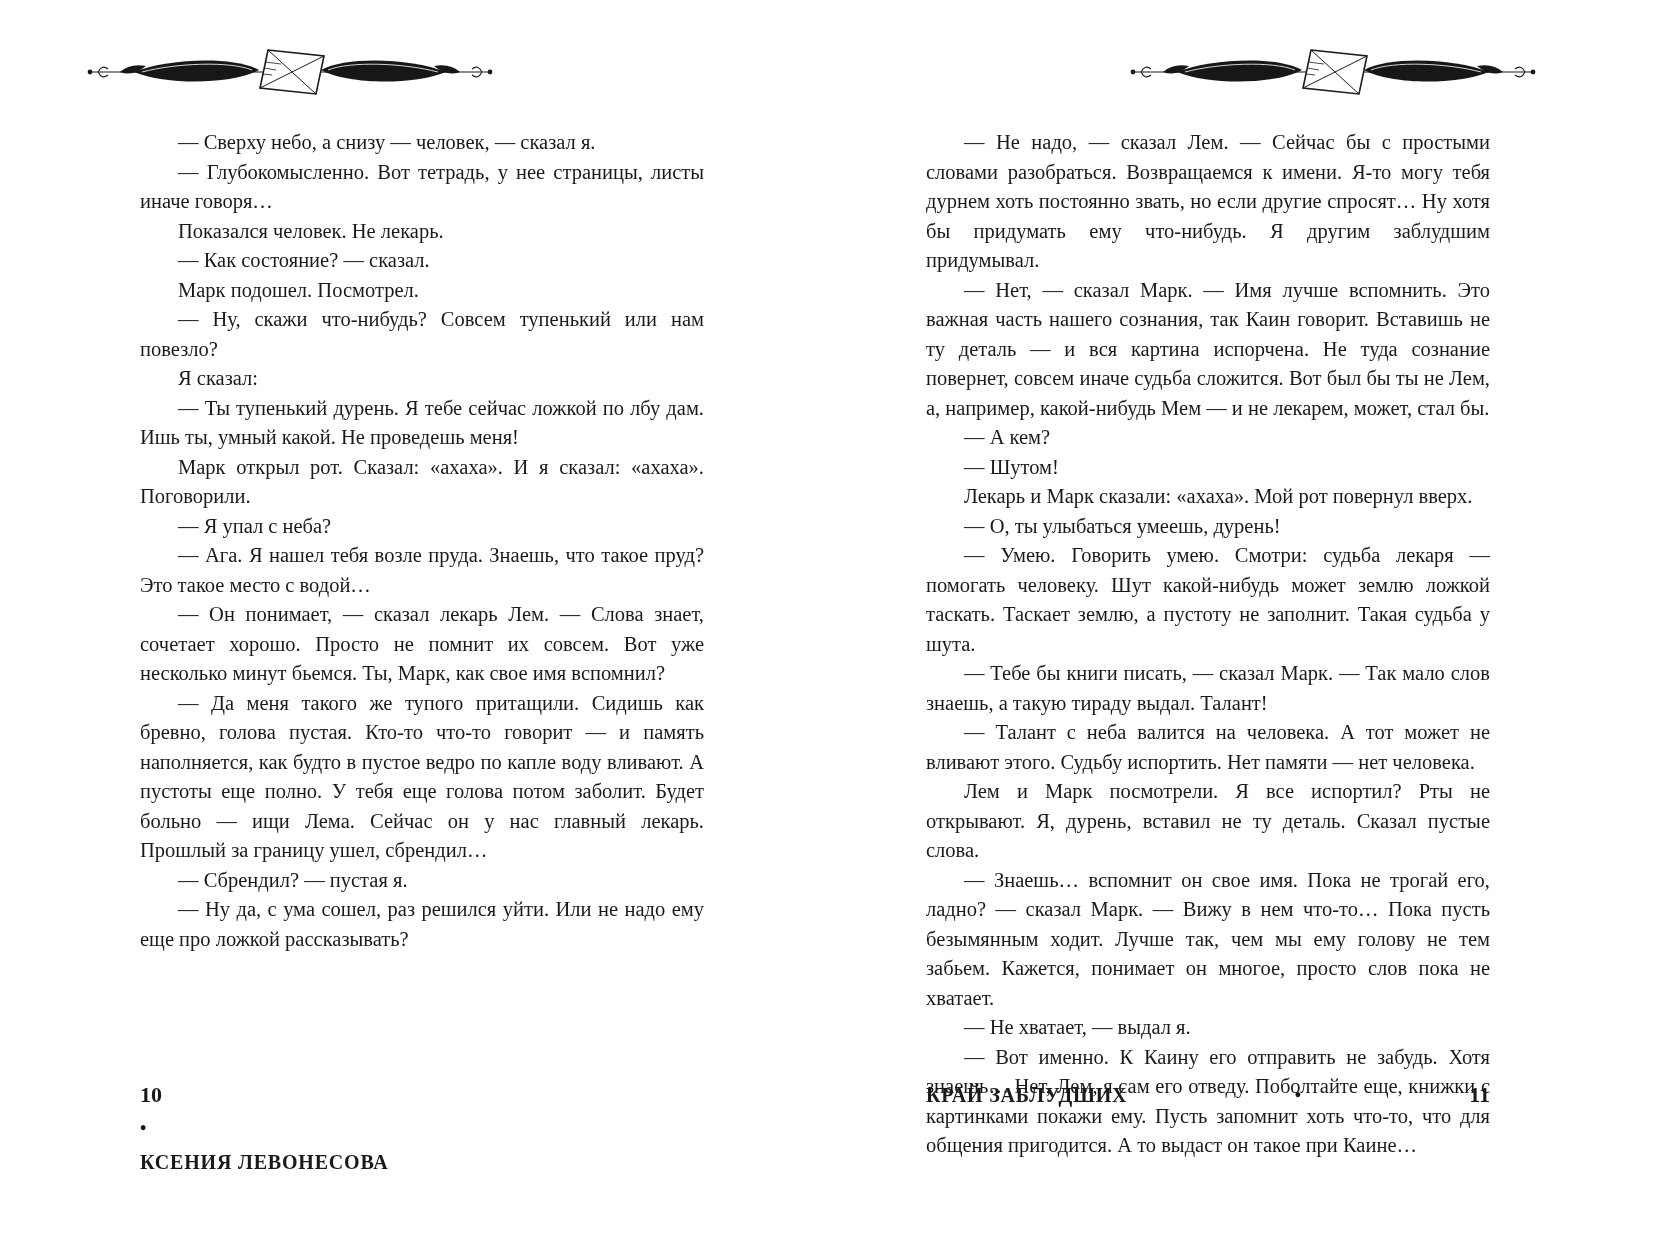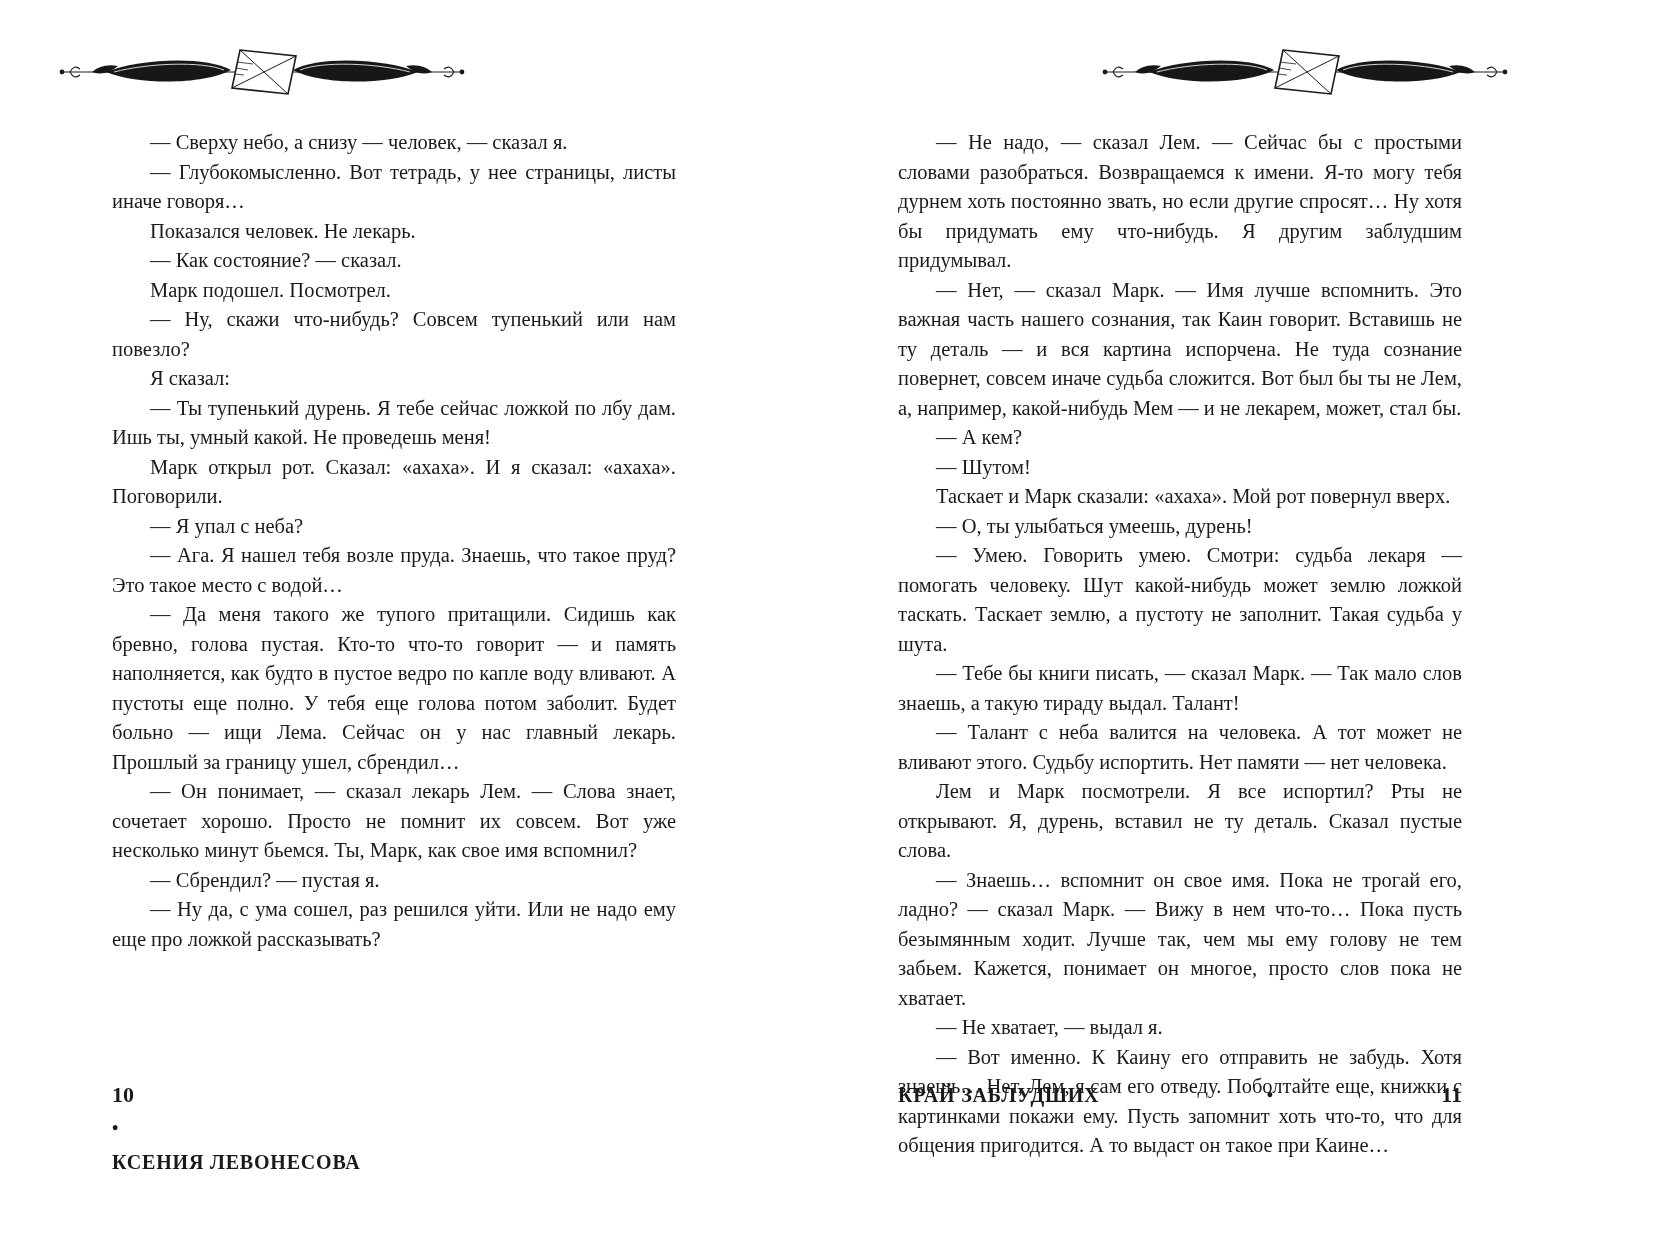--- a/index.html
+++ b/index.html
@@ -10,20 +10,21 @@
     background: #ffffff;
     color: #1b1a18;
     font-family: "Liberation Serif", serif;
     overflow: hidden;
   }
   .spread {
     position: relative;
     width: 1654px;
     height: 1104px;
     display: flex;
+    padding-left: 28px;
   }
   .page {
     position: relative;
     width: 827px;
     height: 1240px;
     flex: 0 0 827px;
   }
   .ornament {
     position: absolute;
     top: 42px;
@@ -106,22 +107,22 @@
         <p class="para">— Глубокомысленно. Вот тетрадь, у нее страницы, листы иначе говоря…</p>
         <p class="para">Показался человек. Не лекарь.</p>
         <p class="para">— Как состояние? — сказал.</p>
         <p class="para">Марк подошел. Посмотрел.</p>
         <p class="para">— Ну, скажи что-нибудь? Совсем тупенький или нам повезло?</p>
         <p class="para">Я сказал:</p>
         <p class="para">— Ты тупенький дурень. Я тебе сейчас ложкой по лбу дам. Ишь ты, умный какой. Не проведешь меня!</p>
         <p class="para">Марк открыл рот. Сказал: «ахаха». И я сказал: «ахаха». Поговорили.</p>
         <p class="para">— Я упал с неба?</p>
         <p class="para">— Ага. Я нашел тебя возле пруда. Знаешь, что такое пруд? Это такое место с водой…</p>
+        <p class="para">— Он понимает, — сказал лекарь Лем. — Слова знает, сочетает хорошо. Просто не помнит их совсем. Вот уже несколько минут бьемся. Ты, Марк, как свое имя вспомнил?</p>
         <p class="para">— Да меня такого же тупого притащили. Сидишь как бревно, голова пустая. Кто-то что-то говорит — и память наполняется, как будто в пустое ведро по капле воду вливают. А пустоты еще полно. У тебя еще голова потом заболит. Будет больно — ищи Лема. Сейчас он у нас главный лекарь. Прошлый за границу ушел, сбрендил…</p>
-        <p class="para">— Он понимает, — сказал лекарь Лем. — Слова знает, сочетает хорошо. Просто не помнит их совсем. Вот уже несколько минут бьемся. Ты, Марк, как свое имя вспомнил?</p>
         <p class="para">— Сбрендил? — пустая я.</p>
         <p class="para">— Ну да, с ума сошел, раз решился уйти. Или не надо ему еще про ложкой рассказывать?</p>
       </div>
 
     <div class="footer">
       <span class="pagenum">10</span>
       <span class="sep">•</span>
       <span>КСЕНИЯ ЛЕВОНЕСОВА</span>
     </div>
   </div>
@@ -130,21 +131,21 @@
 
     <svg class="ornament" viewBox="0 0 412 60" aria-hidden="true">
       <use href="#orn"></use>
     </svg>
 
     <div class="text-block">
         <p class="para">— Не надо, — сказал Лем. — Сейчас бы с простыми словами разобраться. Возвращаемся к имени. Я-то могу тебя дурнем хоть постоянно звать, но если другие спросят… Ну хотя бы придумать ему что-нибудь. Я другим заблудшим придумывал.</p>
         <p class="para">— Нет, — сказал Марк. — Имя лучше вспомнить. Это важная часть нашего сознания, так Каин говорит. Вставишь не ту деталь — и вся картина испорчена. Не туда сознание повернет, совсем иначе судьба сложится. Вот был бы ты не Лем, а, например, какой-нибудь Мем — и не лекарем, может, стал бы.</p>
         <p class="para">— А кем?</p>
         <p class="para">— Шутом!</p>
-        <p class="para">Таскает и Марк сказали: «ахаха». Мой рот повернул вверх.</p>
+        <p class="para">Лекарь и Марк сказали: «ахаха». Мой рот повернул вверх.</p>
         <p class="para">— О, ты улыбаться умеешь, дурень!</p>
         <p class="para">— Умею. Говорить умею. Смотри: судьба лекаря — помогать человеку. Шут какой-нибудь может землю ложкой таскать. Таскает землю, а пустоту не заполнит. Такая судьба у шута.</p>
         <p class="para">— Тебе бы книги писать, — сказал Марк. — Так мало слов знаешь, а такую тираду выдал. Талант!</p>
         <p class="para">— Талант с неба валится на человека. А тот может не вливают этого. Судьбу испортить. Нет памяти — нет человека.</p>
         <p class="para">Лем и Марк посмотрели. Я все испортил? Рты не открывают. Я, дурень, вставил не ту деталь. Сказал пустые слова.</p>
         <p class="para">— Знаешь… вспомнит он свое имя. Пока не трогай его, ладно? — сказал Марк. — Вижу в нем что-то… Пока пусть безымянным ходит. Лучше так, чем мы ему голову не тем забьем. Кажется, понимает он многое, просто слов пока не хватает.</p>
         <p class="para">— Не хватает, — выдал я.</p>
         <p class="para">— Вот именно. К Каину его отправить не забудь. Хотя знаешь… Нет, Лем, я сам его отведу. Поболтайте еще, книжки с картинками покажи ему. Пусть запомнит хоть что-то, что для общения пригодится. А то выдаст он такое при Каине…</p>
       </div>
 

